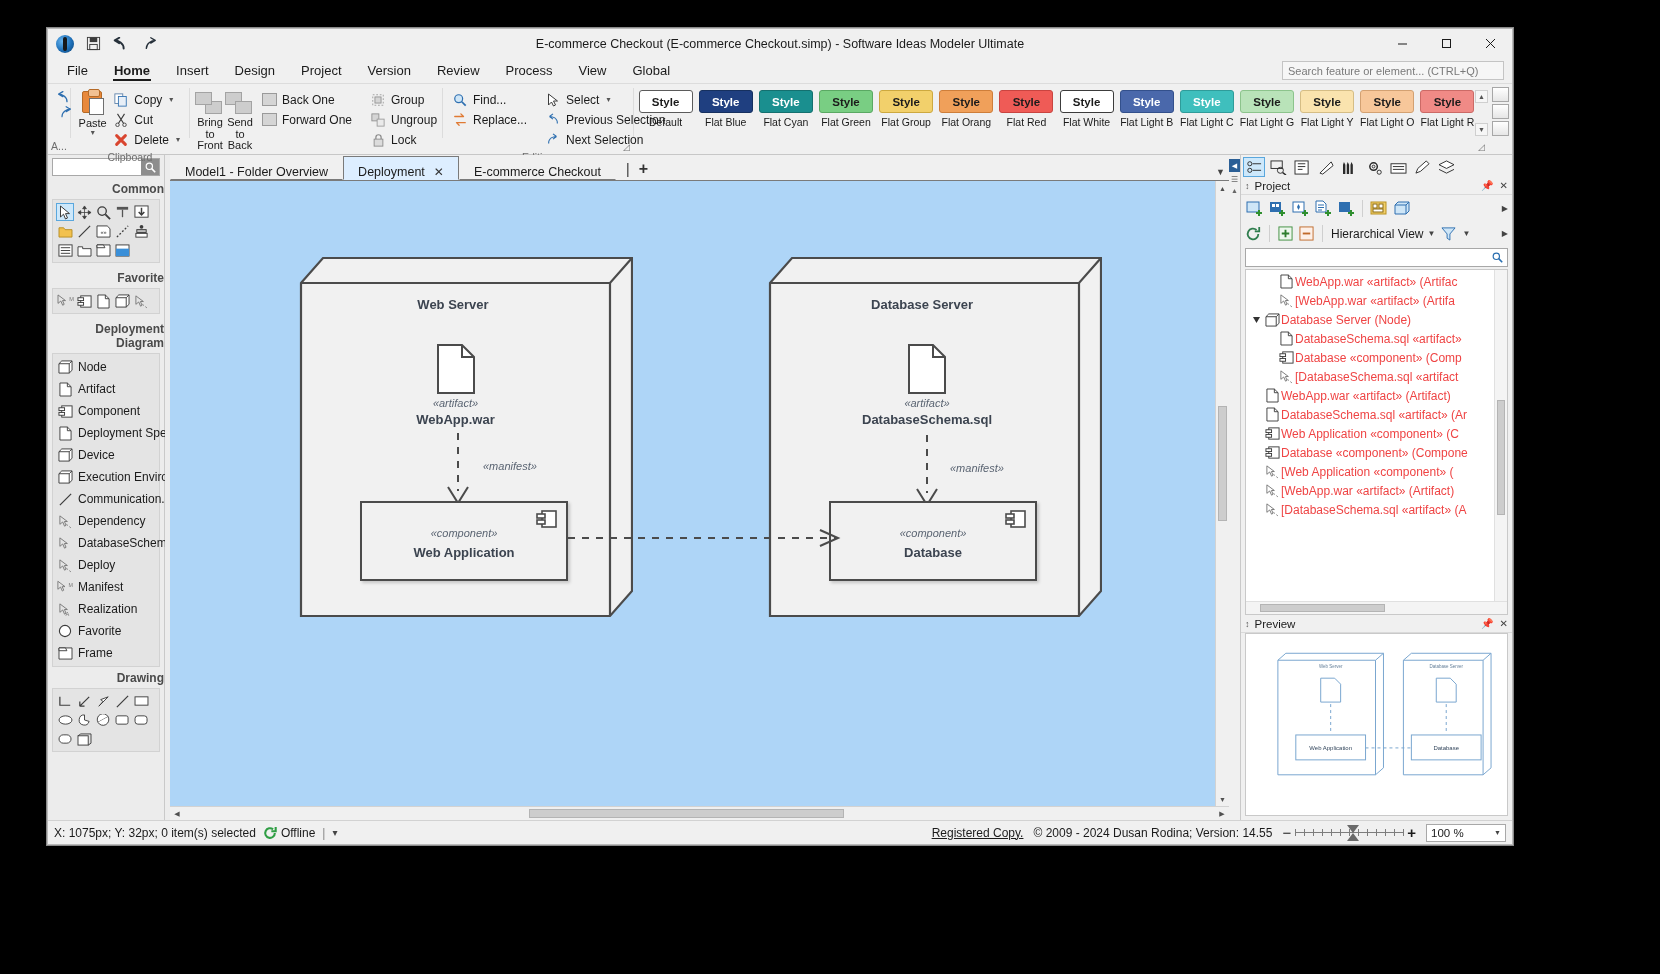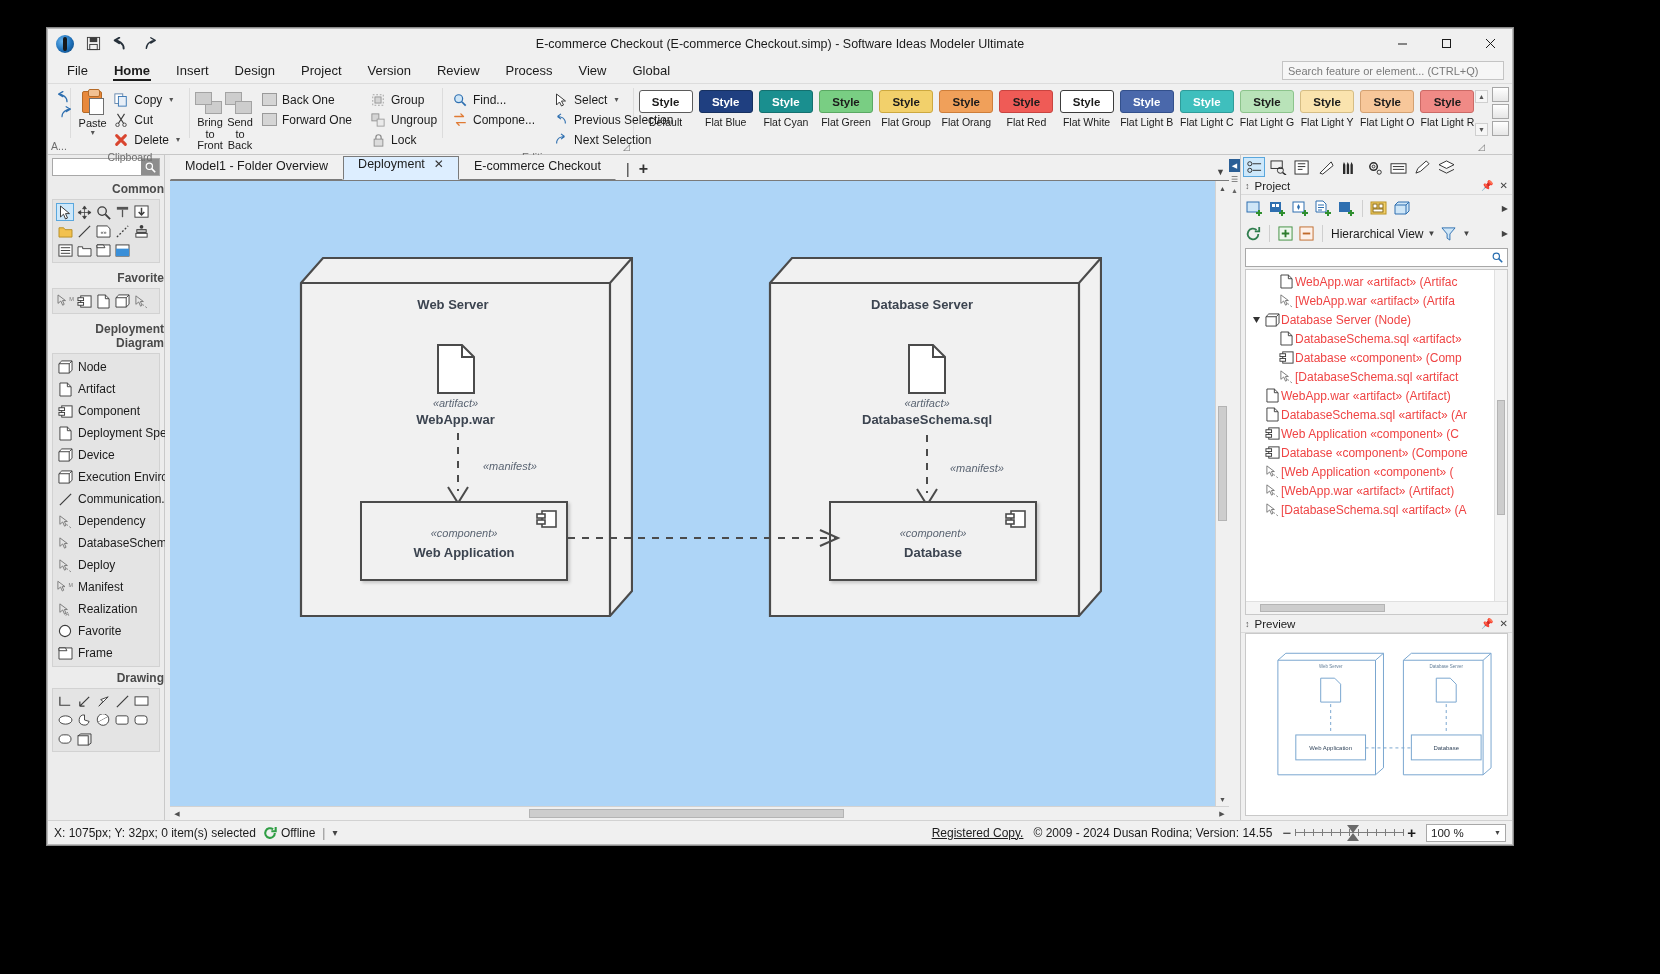--- a/index.html
+++ b/index.html
@@ -103,21 +103,21 @@
   .tbrow .ti{width:16px;height:16px;display:flex;align-items:center;justify-content:center;flex:0 0 16px;}
   .scrollstrip{ width:5px;background:#ececec;position:relative;}
 
   
   svg{ display:block; }
 
   
   .center{ flex:1; display:flex; flex-direction:column; min-width:0;}
   .tabbar{ height:26px; background:#f0f0f0; display:flex; align-items:flex-end; position:relative;
      border-bottom:1px solid #7a7a7a;}
-  .dtab{ height:22px; display:flex;align-items:flex-start; padding:0 14px; font-size:12.5px;
+  .dtab{ height:22px; display:flex;align-items:flex-end; padding:0 14px; font-size:12.5px;
      background:#f0f0f0; border:1px solid transparent; border-bottom:1px solid #7a7a7a; white-space:nowrap;}
   .dtab.active{ background:#ddeeff; border:1px solid #7a7a7a; border-bottom:1px solid #ddeeff; height:24px; font-weight:normal;}
   .dtab .x{ margin-left:9px; font-size:12px; color:#333;}
   .tabplus{ display:flex;align-items:center;gap:9px;padding:0 10px 2px 10px;color:#333;font-size:14px;}
   .tabarrow{ position:absolute;right:4px;bottom:3px;font-size:9px;color:#444;}
 
   .canvaswrap{ flex:1; display:flex; min-height:0;}
   .canvas{ flex:1; background:#aed5f7; position:relative; overflow:hidden;}
   .vscroll{ width:14px; background:#f0f0f0; border-left:1px solid #d2d2d2; position:relative;}
   .vscroll .up,.vscroll .dn{ height:14px; display:flex;align-items:center;justify-content:center;font-size:7px;color:#505050;}
@@ -382,21 +382,21 @@
                 </svg>
             </span>
             <span>Find...</span>
           </div>
           <div class="cmd">
             <span class="gi">
               <svg width="14" height="14" viewBox="0 0 16 16">
                   <path d="M2 4 H12 l-3 -3 M14 11 H4 l3 3" fill="none" stroke="#e07a33" stroke-width="1.5" stroke-linecap="round" stroke-linejoin="round"></path>
                 </svg>
             </span>
-            <span>Compone...</span>
+            <span>Replace...</span>
           </div>
         </div>
         <div class="cmdcol" style="margin-left:10px">
           <div class="cmd">
             <span class="gi">
               <svg width="13" height="14" viewBox="0 0 12 14">
                   <path d="M1 1 L1 12 L4 9 L6 13 L8 12 L6 8 L10 8 Z" fill="#fff" stroke="#3c3c3c"></path>
                 </svg>
             </span>
             <span>Select</span>

